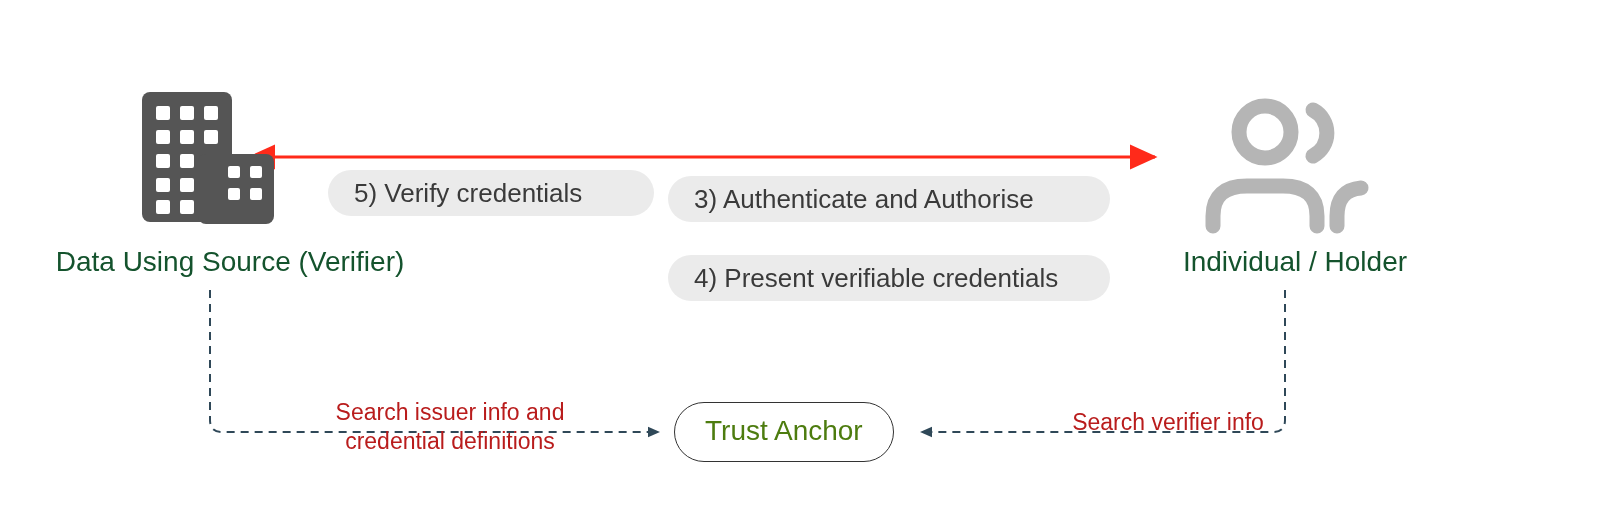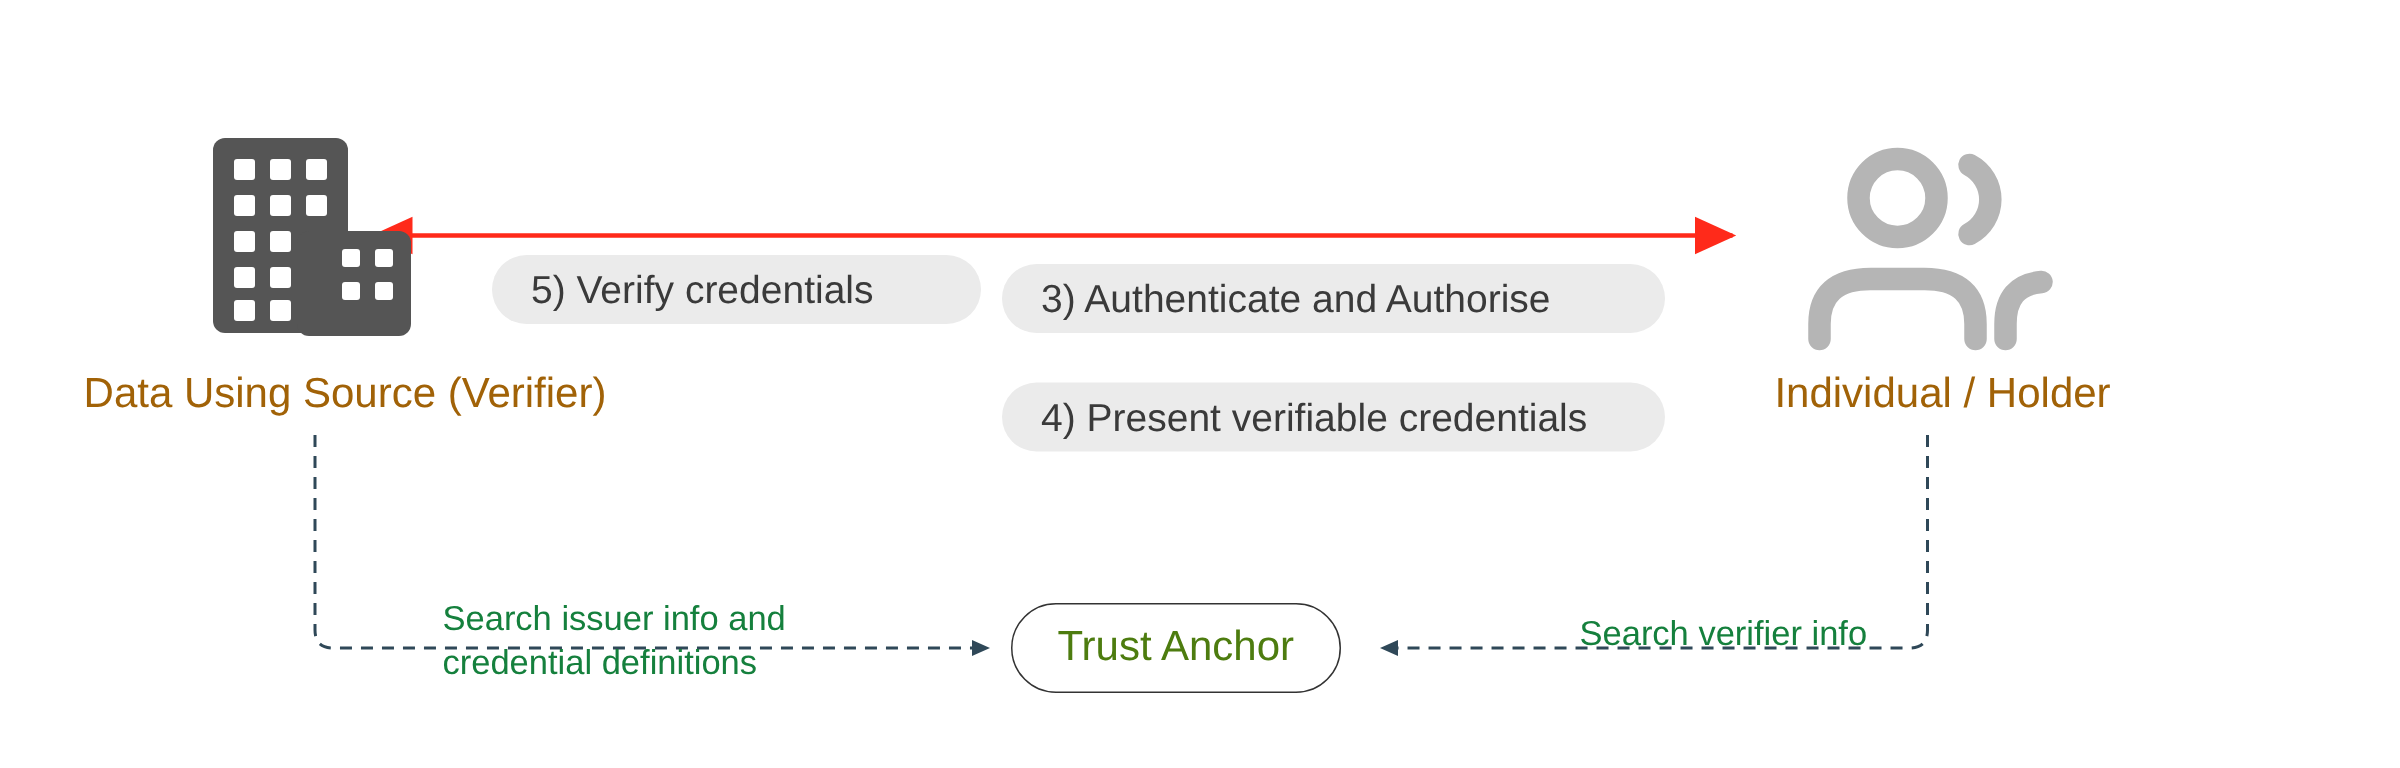--- a/index.html
+++ b/index.html
@@ -30,29 +30,29 @@
     color: #3a3a3a;
     font-size: 26px;
     display: flex;
     align-items: center;
     padding: 0 26px;
     white-space: nowrap;
     height: 46px;
   }
   .label {
     position: absolute;
-    color: #a16207;
+    color: #14532d;
     font-size: 28px;
     text-align: center;
   }
   .edge-label {
     position: absolute;
-    color: #15803d;
+    color: #b91c1c;
     font-size: 23px;
-    text-align: left;
+    text-align: center;
     line-height: 1.25;
   }
   .tanchor {
     position: absolute;
     border: 1.5px solid #333;
     border-radius: 999px;
     padding: 12px 30px 14px 30px;
     font-size: 28px;
     color: #4d7c0f;
     background: #fff;

